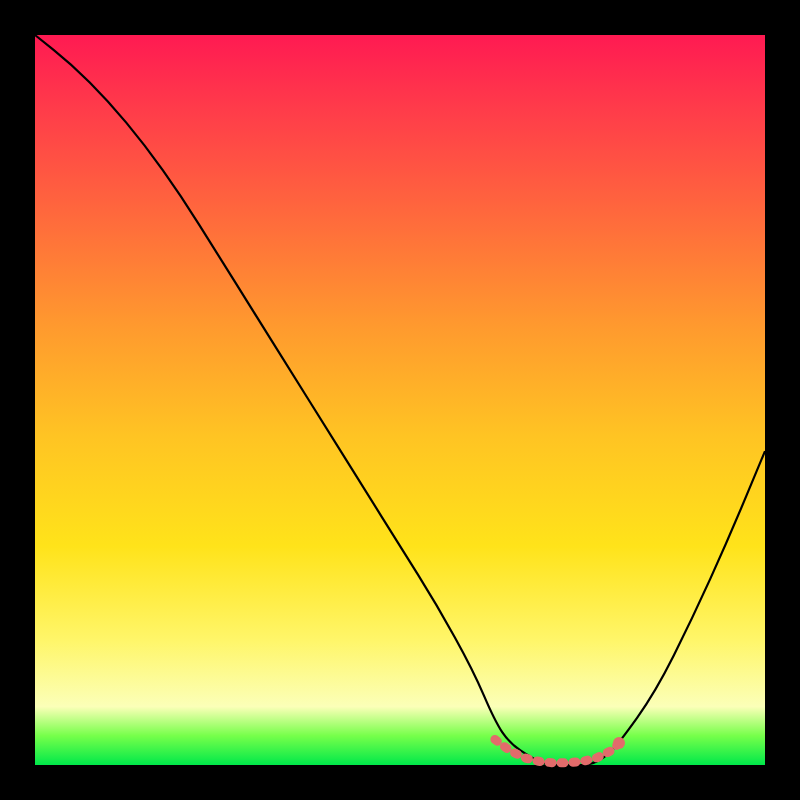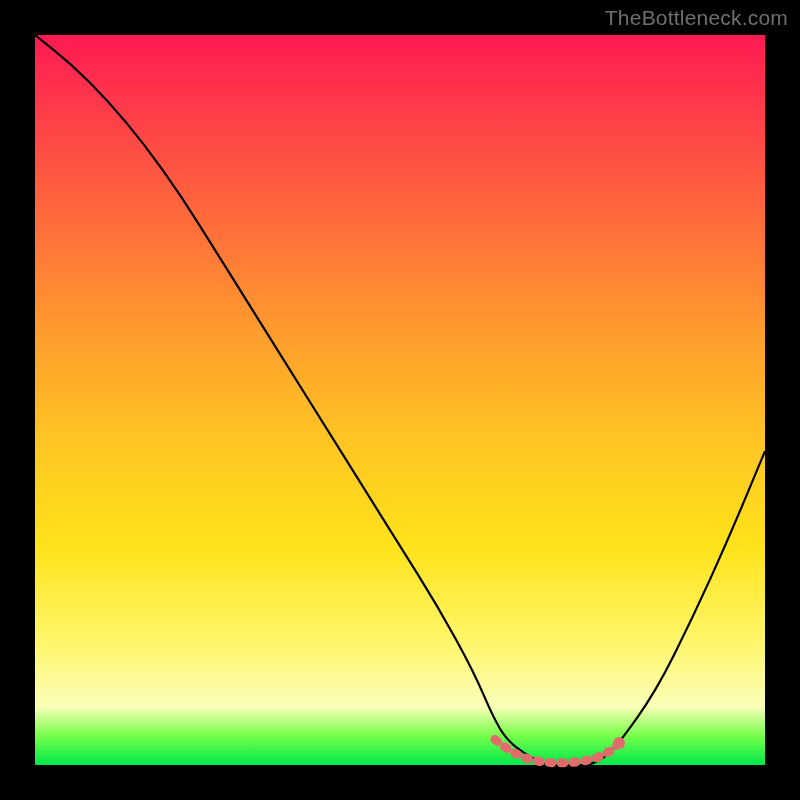--- a/index.html
+++ b/index.html
@@ -57,21 +57,20 @@
     font-weight: 500;
     letter-spacing: 0.2px;
     user-select: none;
   }
 </style>
 </head>
 <body>
 
 <div class="frame">
 
-  <div class="watermark">TheBottleneck.com</div>
 
   <div class="plot-area">
     <svg class="curve" viewBox="0 0 730 730" preserveAspectRatio="none">
       <path id="curve-path" fill="none" stroke="#000" stroke-width="2.2" d="M 0 0 Q 0 0 18.25 14.600000000000023 Q 36.5 29.200000000000045 54.75 47.44999999999999 Q 73 65.69999999999993 91.25 87.59999999999997 Q 109.5 109.5 127.75 135.05 Q 146 160.60000000000002 164.25 189.80000000000004 Q 182.5 219.00000000000006 200.75 248.20000000000002 Q 219 277.4 237.25 306.59999999999997 Q 255.49999999999997 335.79999999999995 273.75 365 Q 292 394.2 310.25 423.4 Q 328.5 452.6 346.75 481.8 Q 365 511 383.25 540.2 Q 401.50000000000006 569.4 419.75 602.25 Q 438 635.1 448.95 660.6500000000001 Q 459.9 686.2 467.2 697.1500000000001 Q 474.5 708.1 485.45000000000005 715.4000000000001 Q 496.40000000000003 722.7 503.7 726.35 Q 510.99999999999994 730 518.3 730 Q 525.6 730 532.9000000000001 730 Q 540.2 730 547.5 730 Q 554.8 730 562.0999999999999 726.35 Q 569.4 722.7 576.7 715.4000000000001 Q 584 708.1 602.25 682.55 Q 620.5 657 638.75 620.5 Q 657 584 675.25 543.85 Q 693.5 503.7 711.75 459.9 T 730 416.1"></path>
       <g id="marker-group">
           <path d="M 459.9 704.45 L 474.5 715.4 L 489.1 722.7 L 503.7 726.35 L 518.3 727.81 L 532.9 727.81 L 547.5 726.35 L 562.1 722.7 L 576.7 715.4 L 584 708.1" fill="none" stroke="#e26b6b" stroke-width="9" stroke-linecap="round" stroke-dasharray="3 9"></path>
           <circle cx="584" cy="708.1" r="6" fill="#e26b6b"></circle>
         </g>
     </svg>
   </div>

